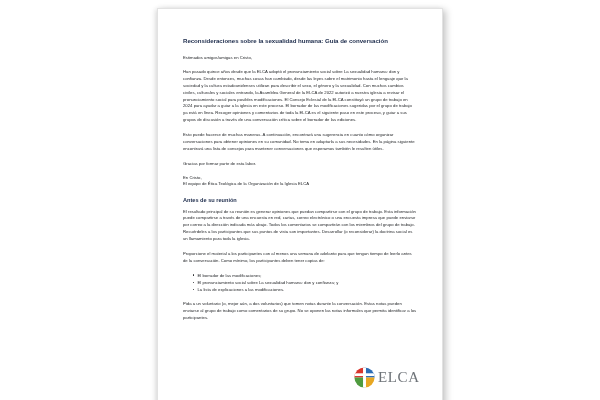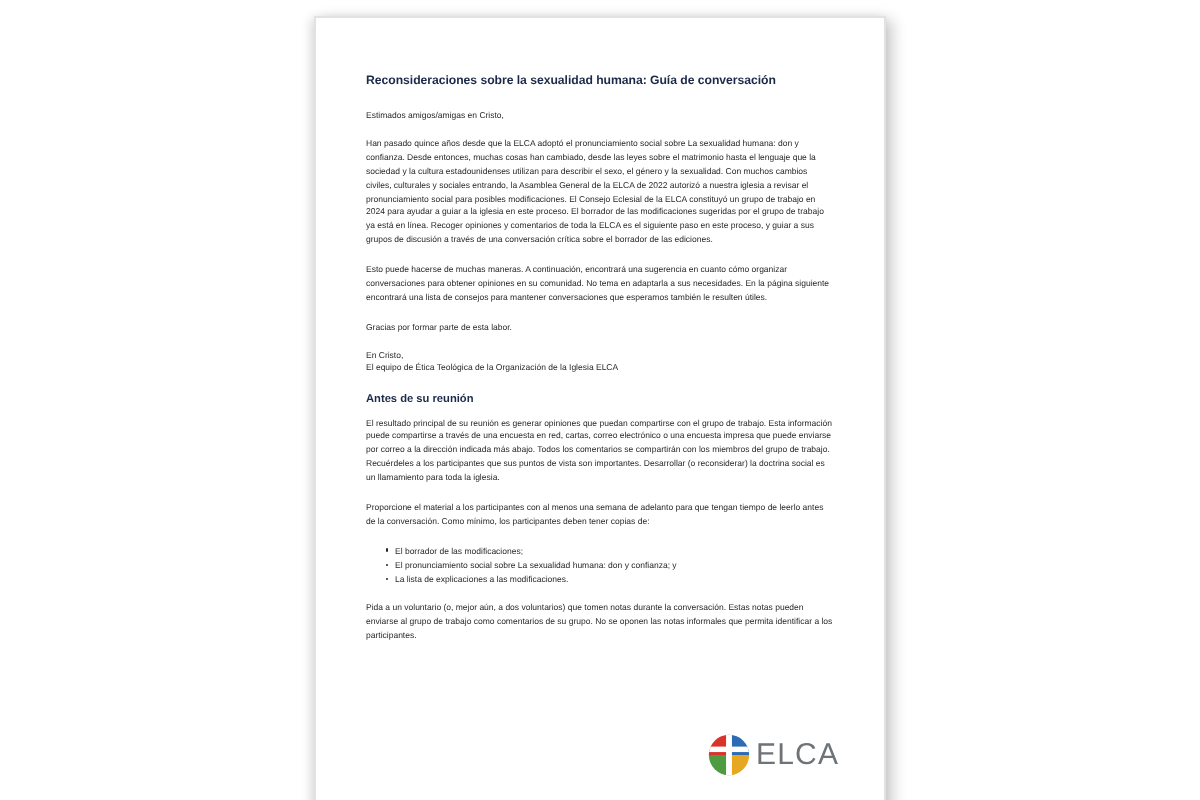--- a/index.html
+++ b/index.html
@@ -129,21 +129,21 @@
     height: 21px;
     display: block;
   }
 
   #logo-word {
     font-size: 15px;
     letter-spacing: 0.6px;
     color: #6e7378;
     font-weight: 400;
     line-height: 1;
-    font-family: Liberation Sans, sans-serif;
+    font-family: Liberation Serif, serif;
   }
 </style>
 </head>
 <body>
 
 <div id="viewport">
 
   <div id="page">
     <div id="page-inner">
 

